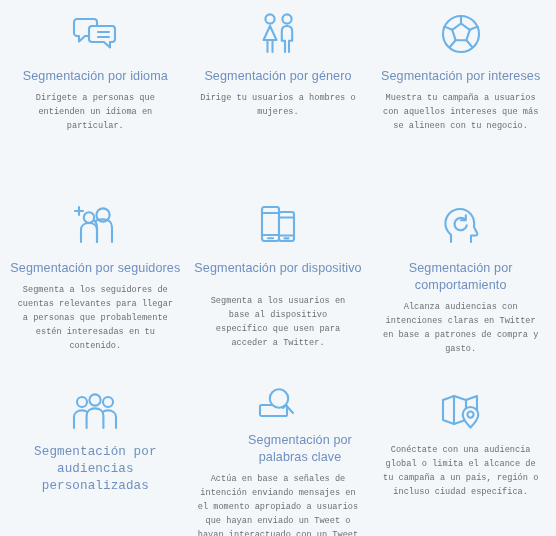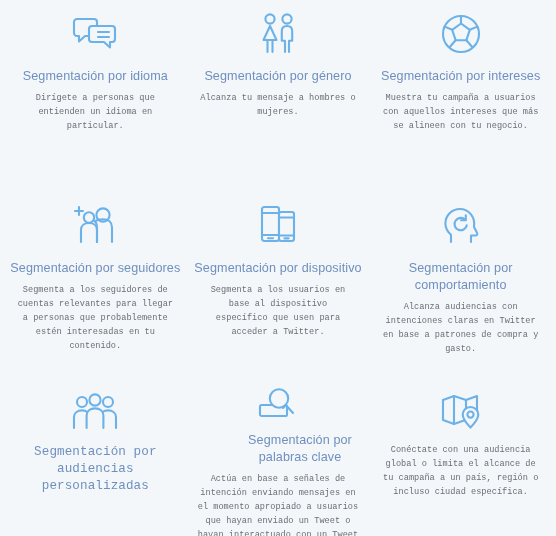--- a/index.html
+++ b/index.html
@@ -63,21 +63,21 @@
     letter-spacing: 0.02px;
     white-space: pre-line;
     font-family: Liberation Mono, monospace;
   }
 
   
   .c-lang .card-desc   { max-width: 152px; }
   .c-gender .card-desc { max-width: 168px; }
   .c-interest .card-desc { max-width: 162px; }
   .c-followers .card-desc { max-width: 158px; }
-  .c-device .card-desc { max-width: 150px; }
+  .c-device .card-desc { max-width: 150px; margin-top: 11px; }
   .c-behavior .card-desc { max-width: 156px; }
   .c-behavior .card-title { max-width: 120px; }
   .c-audience .card-desc { max-width: 162px; }
   .c-audience .card-title { max-width: 170px; font-family: Liberation Mono, monospace; }
   .c-keywords .card-desc { max-width: 168px; }
   .c-keywords .card-title { max-width: 160px; margin-left: 44px; }
   .c-geo .card-desc { max-width: 160px; }
 
   .row2 .icon-wrap { height: 58px; }
   .row3 .icon-wrap { height: 52px; }
@@ -104,21 +104,21 @@
     <div class="icon-wrap">
       <svg width="40" height="44" viewBox="0 0 40 44" fill="none" stroke="#6cb2e8" stroke-width="2.1" stroke-linecap="round" stroke-linejoin="round">
         <circle cx="12" cy="7" r="4.6"></circle>
         <path d="M12 14 L5.5 28 h4 v12 M12 14 L18.5 28 h-4 v12"></path>
         <path d="M9.5 28 h5"></path>
         <circle cx="29" cy="7" r="4.6"></circle>
         <path d="M29 14 c-4 0 -5.2 2 -5.2 5.2 v9.5 h3.2 v11.3 M29 14 c4 0 5.2 2 5.2 5.2 v9.5 h-3.2 v11.3"></path>
       </svg>
     </div>
     <div class="card-title">Segmentación por género</div>
-    <div class="card-desc">Alcanza tu mensaje a hombres o mujeres.</div>
+    <div class="card-desc">Dirige tu usuarios a hombres o mujeres.</div>
   </div>
 
   <div class="card c-interest row1">
     <div class="icon-wrap">
       <svg width="44" height="44" viewBox="0 0 44 44" fill="none" stroke="#6cb2e8" stroke-width="2.1" stroke-linecap="round" stroke-linejoin="round">
         <circle cx="22" cy="22" r="18"></circle>
         <path d="M22 11.5 L30.8 17.8 L27.4 28.2 h-10.8 L13.2 17.8 Z"></path>
         <path d="M22 11.5 V4"></path>
         <path d="M30.8 17.8 L38.4 14.6"></path>
         <path d="M27.4 28.2 L33.4 35.2"></path>

